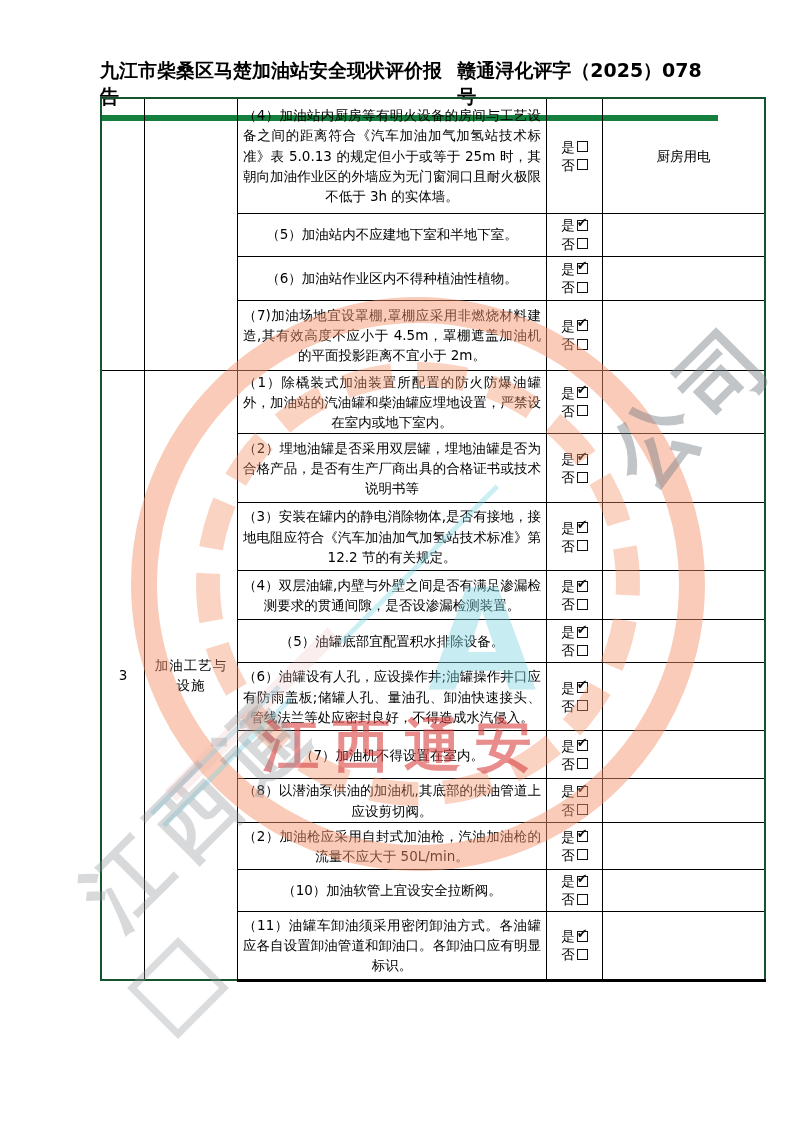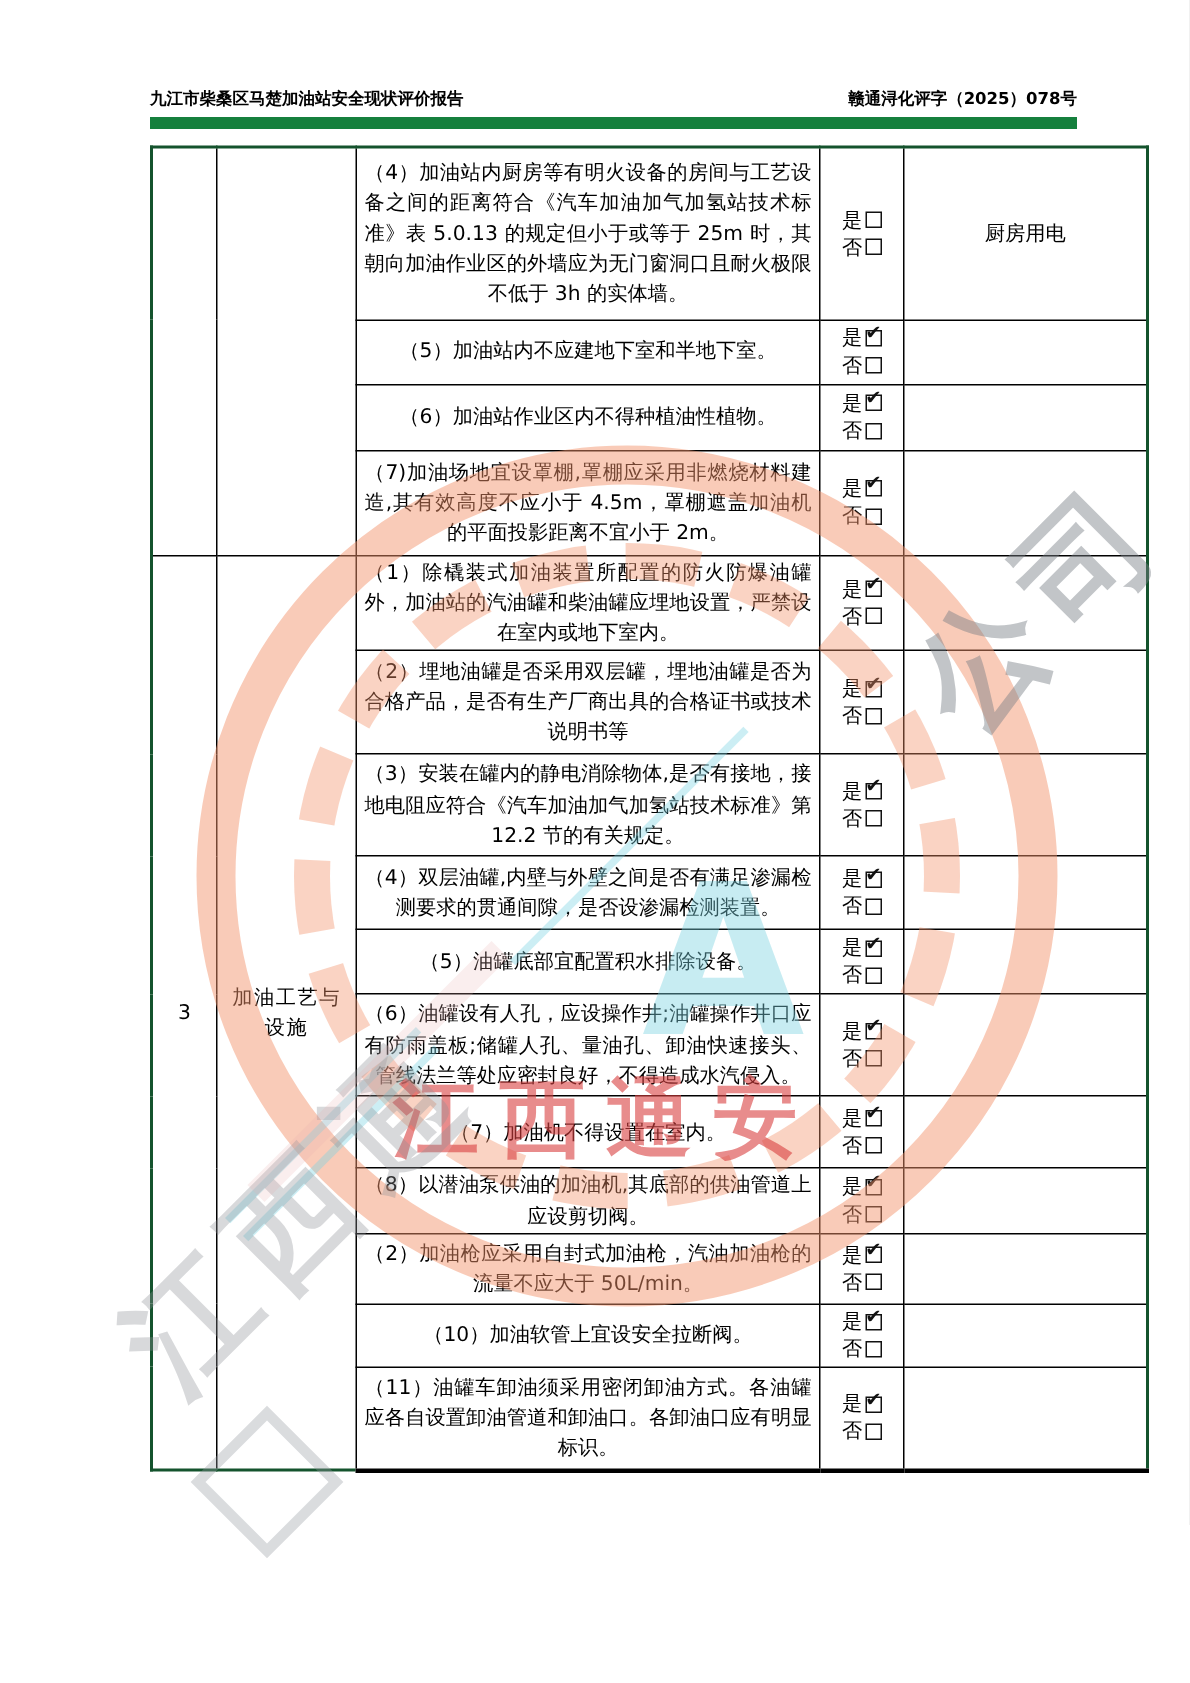--- a/index.html
+++ b/index.html
@@ -9,22 +9,22 @@
     background:#ffffff;
     font-family:"DejaVu Sans","Liberation Sans",sans-serif;
     color:#000;
     overflow:hidden;
     margin:0 auto;
   }
   
   .hdr{
     position:absolute;left:100px;top:58px;width:618px;
     display:flex;justify-content:space-between;align-items:flex-end;
-    font-size:11px;font-weight:bold;
-    border-bottom:8px solid #15803d;
+    font-size:19px;font-weight:bold;
+    border-bottom:6px solid #15803d;
     padding-bottom:5px;
   }
   
   table.doc{
     position:absolute;left:100px;top:97px;
     border-collapse:collapse;table-layout:fixed;
     width:618px;
   }
   table.doc td{
     border:1px solid #000;

